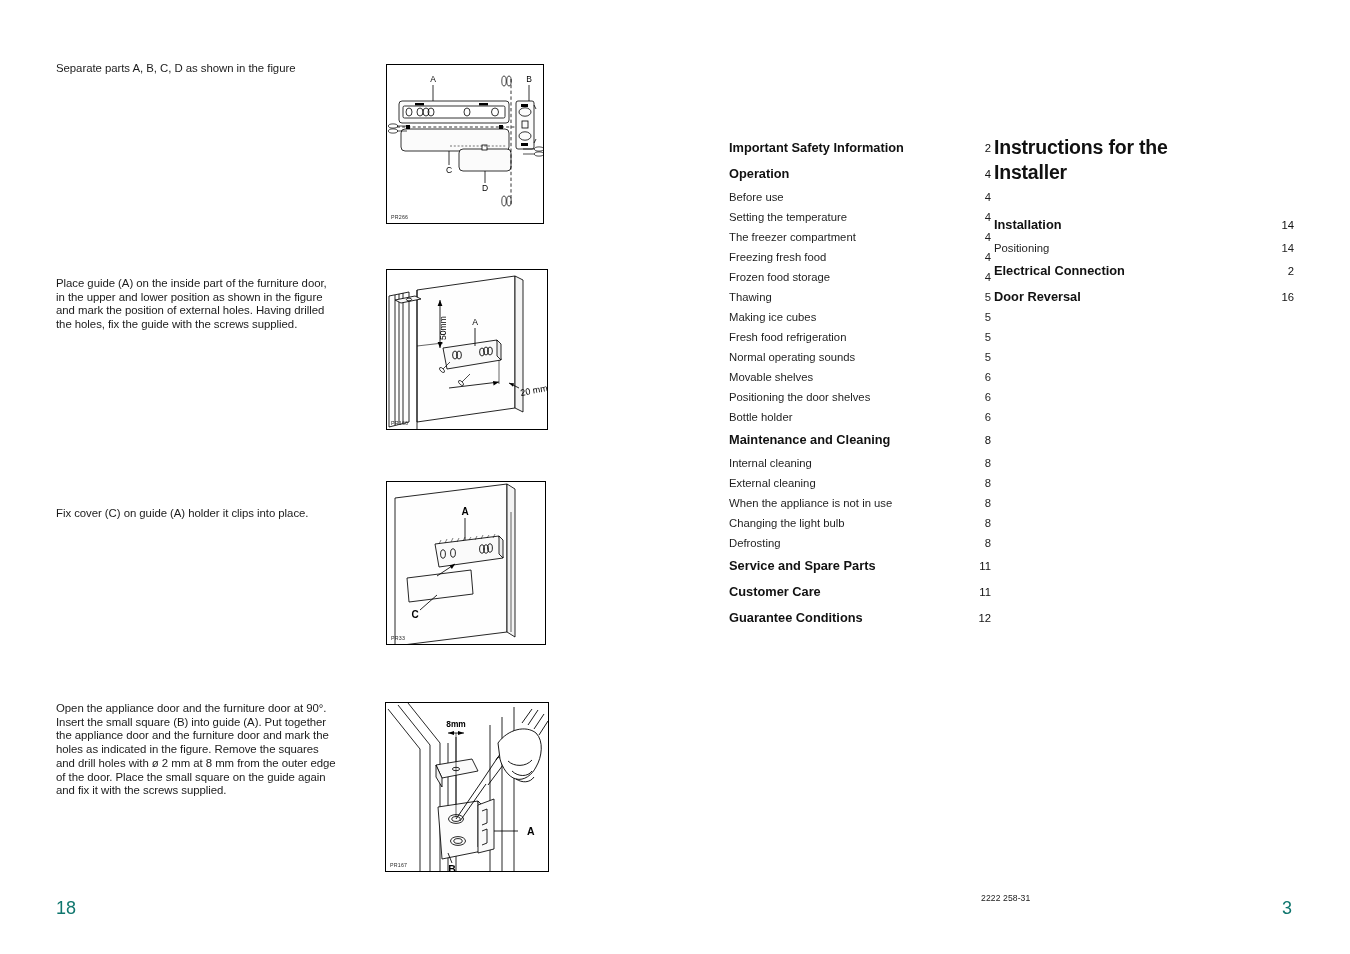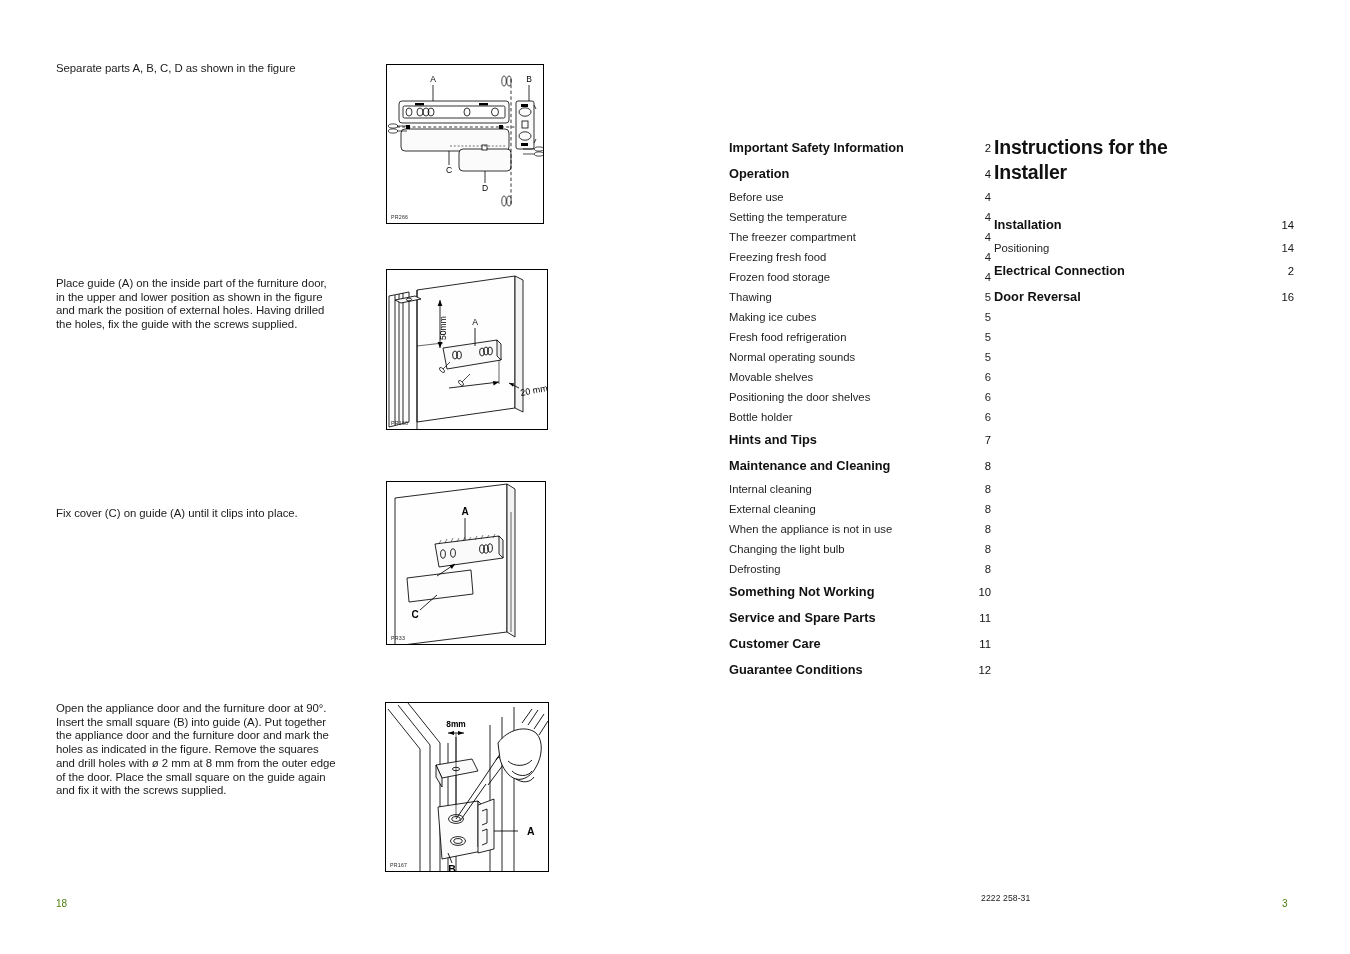--- a/index.html
+++ b/index.html
@@ -39,22 +39,22 @@
     left: 4px;
     bottom: 3px;
     font-size: 5.3px;
     letter-spacing: 0.2px;
     color: #2b2b2b;
     font-family: "Liberation Sans", sans-serif;
   }
 
   .page-num {
     position: absolute;
-    font-size: 10px;
-    color: #4d7c0f;
+    font-size: 18px;
+    color: #0f766e;
   }
   .doc-code {
     position: absolute;
     font-size: 8.6px;
     color: #1b1b1b;
     letter-spacing: 0.1px;
   }
 
   
   .contents-title {
@@ -244,21 +244,21 @@
         <g font-family="Liberation Sans, sans-serif" fill="#000">
           <text x="59" y="58" font-size="8.6" transform="rotate(-90 59 58)" text-anchor="middle">50mm</text>
           <text x="88" y="55" font-size="8.6" text-anchor="middle">A</text>
           <text x="134" y="126" font-size="9" transform="rotate(-11 134 126)">20 mm</text>
         </g>
       </svg>
       <div class="fig-code">PR166</div>
     </div>
 
     <div class="instr-text" style="left:56px; top:507px; width:290px;">
-      <p>Fix cover (C) on guide (A) until it clips into place.</p>
+      <p>Fix cover (C) on guide (A) holder it clips into place.</p>
     </div>
 
     <div class="fig" style="left:386px; top:481px; width:160px; height:164px;">
       <svg width="160" height="164" viewBox="0 0 160 164">
         <g fill="none" stroke="#000" stroke-width="0.85">
 
           <polygon points="8,16 120,2 120,150 8,164" fill="#fefefe"></polygon>
           <polygon points="120,2 128,7 128,155 120,150" fill="#f3f3f3"></polygon>
           <line x1="124" y1="30" x2="124" y2="150" stroke-width="0.6"></line>
 
@@ -430,24 +430,20 @@
         </div>
         <div class="toc-row minor">
           <span class="lbl">Positioning the door shelves</span>
           <span class="pg">6</span>
         </div>
         <div class="toc-row minor">
           <span class="lbl">Bottle holder</span>
           <span class="pg">6</span>
         </div>
         <div class="toc-row major">
-          <span class="lbl">Hints and Tips</span>
-          <span class="pg">7</span>
-        </div>
-        <div class="toc-row major">
           <span class="lbl">Maintenance and Cleaning</span>
           <span class="pg">8</span>
         </div>
         <div class="toc-row minor">
           <span class="lbl">Internal cleaning</span>
           <span class="pg">8</span>
         </div>
         <div class="toc-row minor">
           <span class="lbl">External cleaning</span>
           <span class="pg">8</span>
@@ -456,24 +452,20 @@
           <span class="lbl">When the appliance is not in use</span>
           <span class="pg">8</span>
         </div>
         <div class="toc-row minor">
           <span class="lbl">Changing the light bulb</span>
           <span class="pg">8</span>
         </div>
         <div class="toc-row minor">
           <span class="lbl">Defrosting</span>
           <span class="pg">8</span>
-        </div>
-        <div class="toc-row major">
-          <span class="lbl">Something Not Working</span>
-          <span class="pg">10</span>
         </div>
         <div class="toc-row major">
           <span class="lbl">Service and Spare Parts</span>
           <span class="pg">11</span>
         </div>
         <div class="toc-row major">
           <span class="lbl">Customer Care</span>
           <span class="pg">11</span>
         </div>
         <div class="toc-row major">

